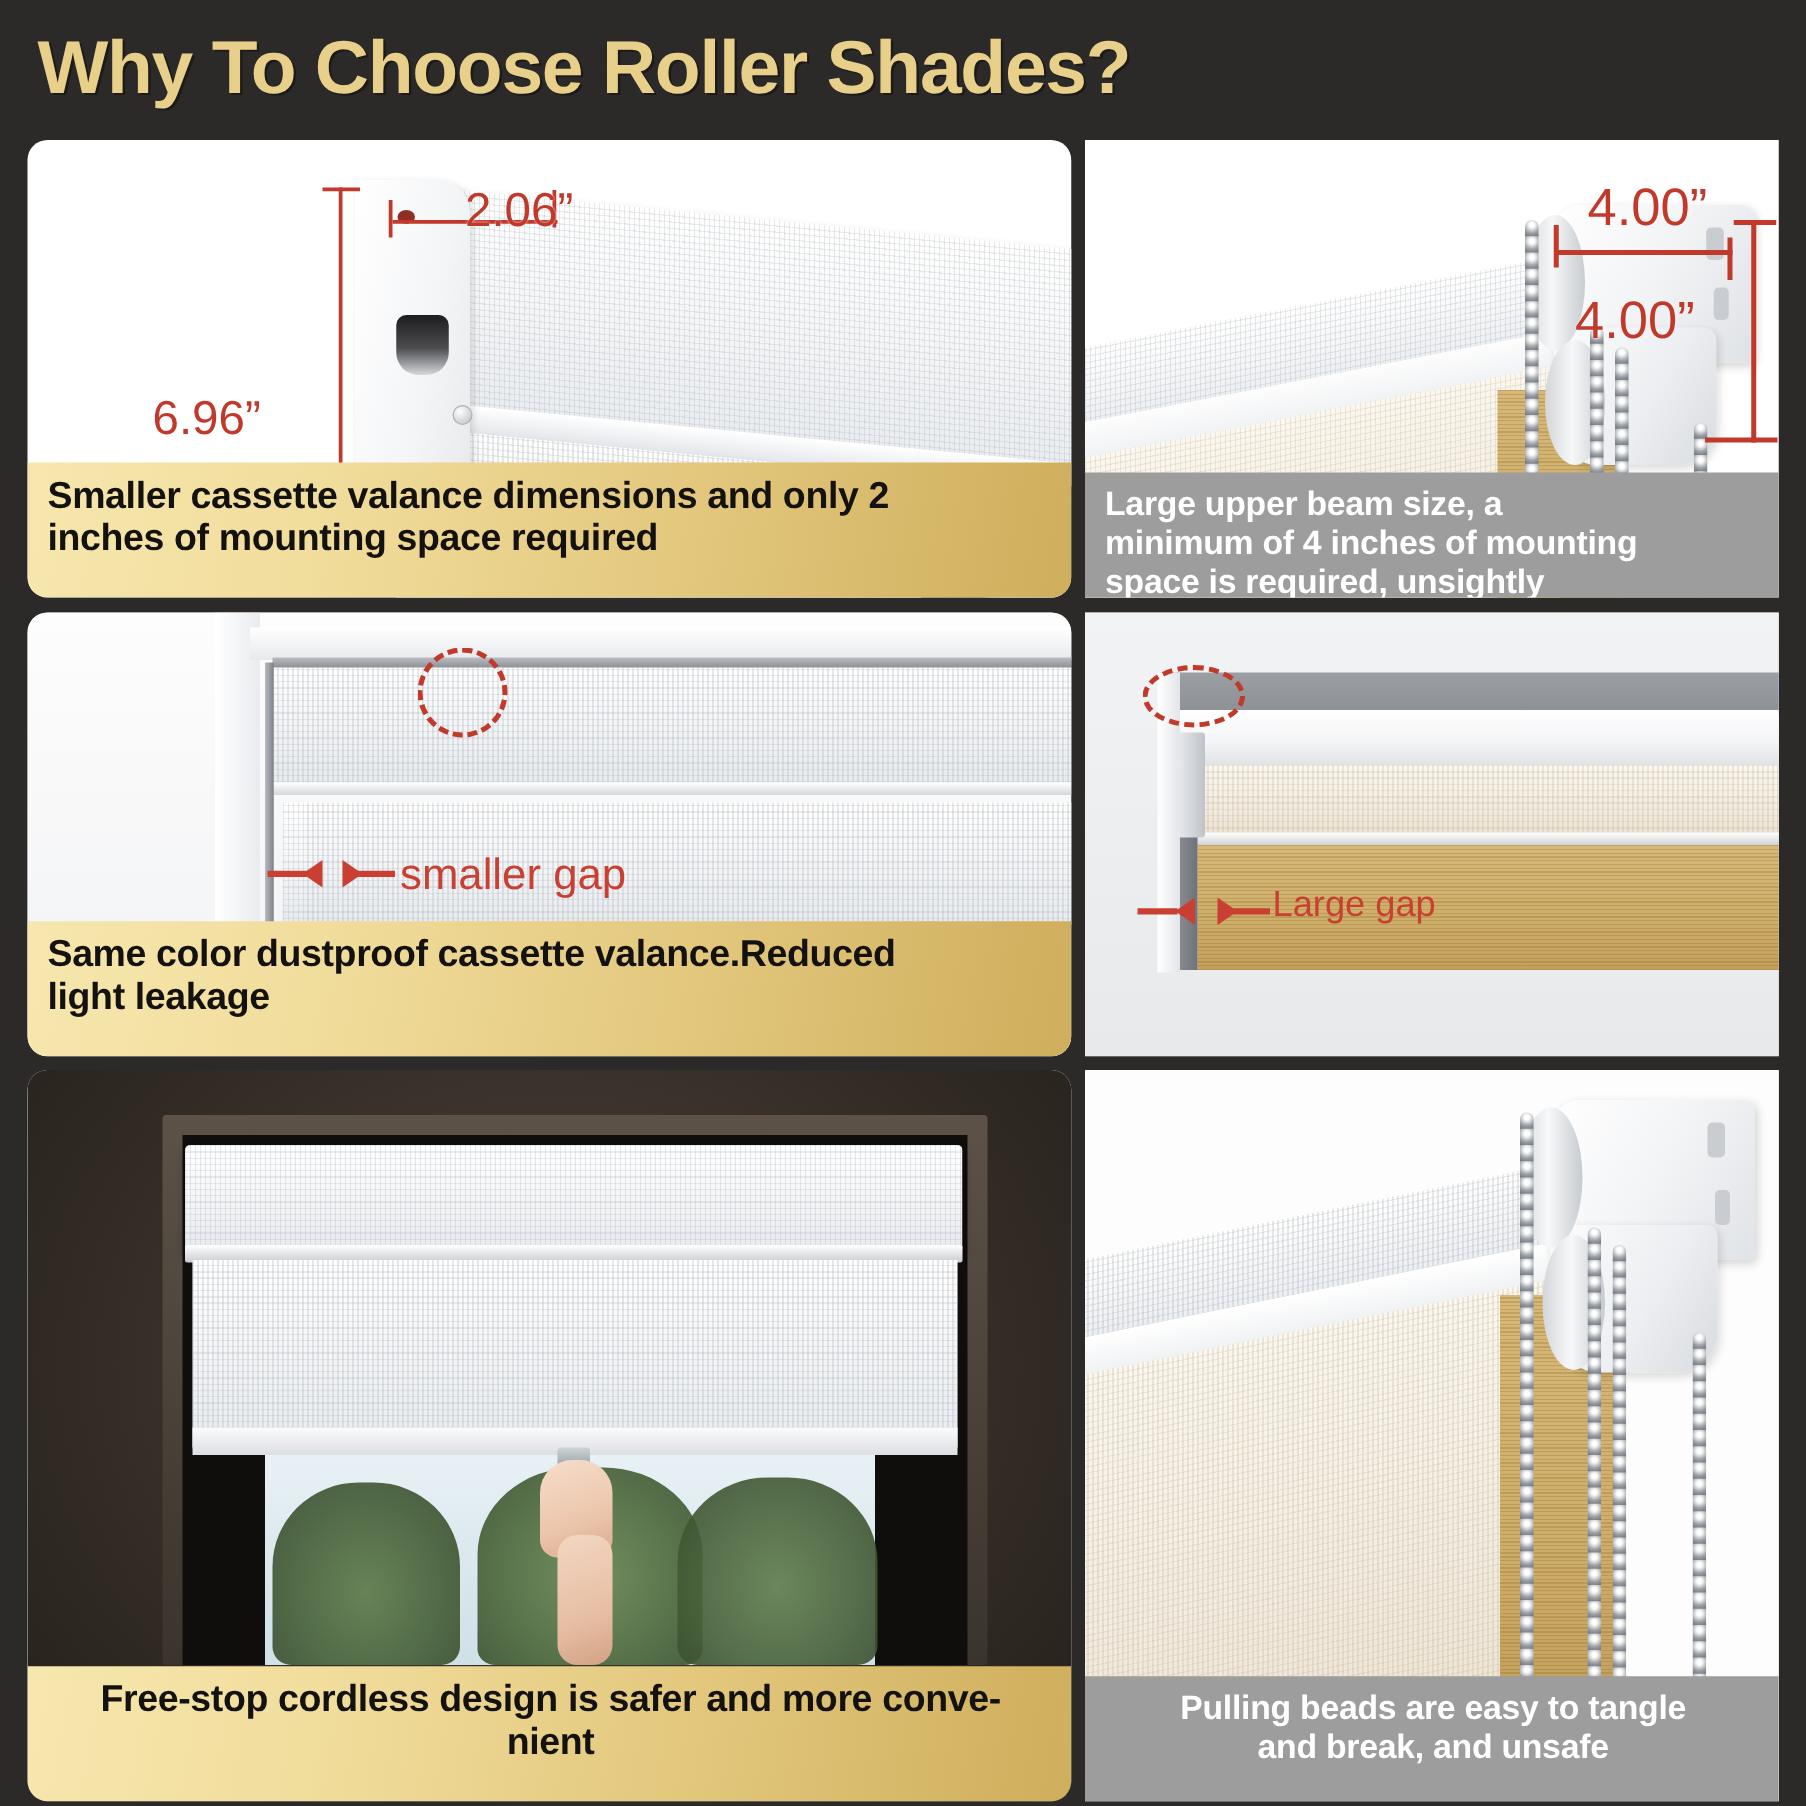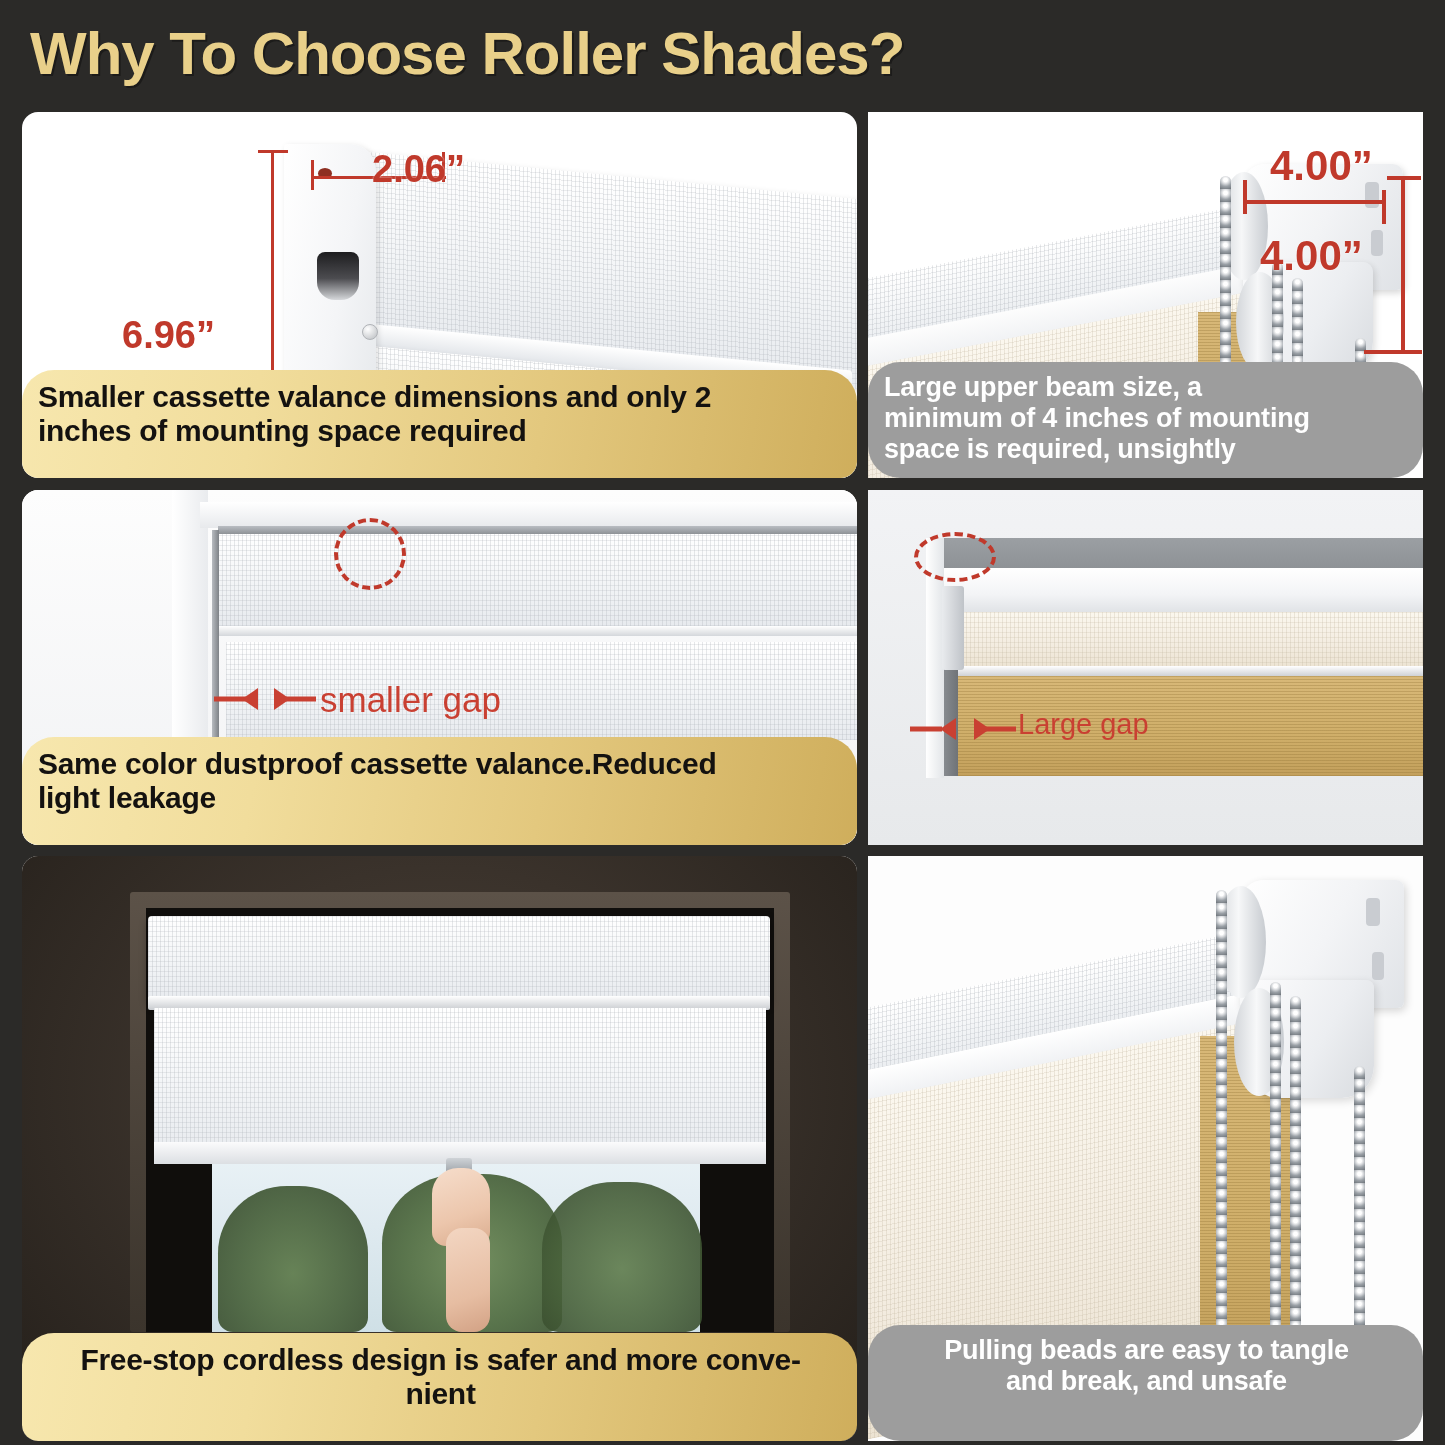--- a/index.html
+++ b/index.html
@@ -41,38 +41,37 @@
 
   .stage { position: absolute; left: 0; top: 0; right: 0; bottom: 0; overflow: hidden; }
 
   
   .caption {
     position: absolute; left: 0; right: 0; bottom: 0;
     padding: 10px 14px 12px 16px;
     font-weight: bold;
     line-height: 1.14;
     white-space: pre-line;
-    border-radius: 32px;
   }
   .caption.gold {
     background: linear-gradient(100deg,#f7e7ae 0%,#f1dd9c 28%,#e3c87e 62%,#cfae5c 100%);
     color: #141210;
     font-size: 30px;
     border-bottom-left-radius: 16px;
     border-bottom-right-radius: 16px;
     letter-spacing: -0.3px;
   }
   .caption.gray {
     background: #9d9d9d;
     color: #ffffff;
     font-size: 27px;
     letter-spacing: -0.2px;
   }
   .caption.gold.tall { height: 108px; }
-  .caption.gray.tall { height: 116px; }
+  .caption.gray.tall { height: 100px; }
 
   
   .fab-white {
     background:
       repeating-linear-gradient(90deg, rgba(175,180,186,.30) 0 1px, rgba(255,255,255,0) 1px 4px),
       repeating-linear-gradient(0deg, rgba(165,170,178,.22) 0 1px, rgba(255,255,255,0) 1px 5px),
       linear-gradient(180deg,#ffffff 0%,#f2f4f6 55%,#e7eaee 100%);
   }
   .fab-cream {
     background:
@@ -80,21 +79,21 @@
       repeating-linear-gradient(0deg, rgba(185,172,148,.20) 0 1px, rgba(255,255,255,0) 1px 5px),
       linear-gradient(180deg,#fbf7ee 0%,#f3ece0 60%,#ece3d2 100%);
   }
   .fab-tan {
     background:
       repeating-linear-gradient(0deg, rgba(140,110,48,.30) 0 1px, rgba(255,255,255,0) 1px 3px),
       linear-gradient(180deg,#d8b878 0%,#cfae69 60%,#c3a05c 100%);
   }
 
   
-  .dimtxt { position: absolute; color: #c0392b; font-weight: bold; white-space: nowrap;
+  .dimtxt { position: absolute; color: #c0392b; font-weight: normal; white-space: nowrap;
             text-shadow: 0 0 2px rgba(255,255,255,.9); text-align: center; }
   .dimline { position: absolute; background: #c0392b; }
 
   
   .dashring { position: absolute; border: 4px dashed #c0392b; border-radius: 50%; }
 
   .gaplabel { position: absolute; color: #c94032; font-weight: normal; white-space: nowrap; }
 
   
   .chain { position: absolute; width: 11px;

